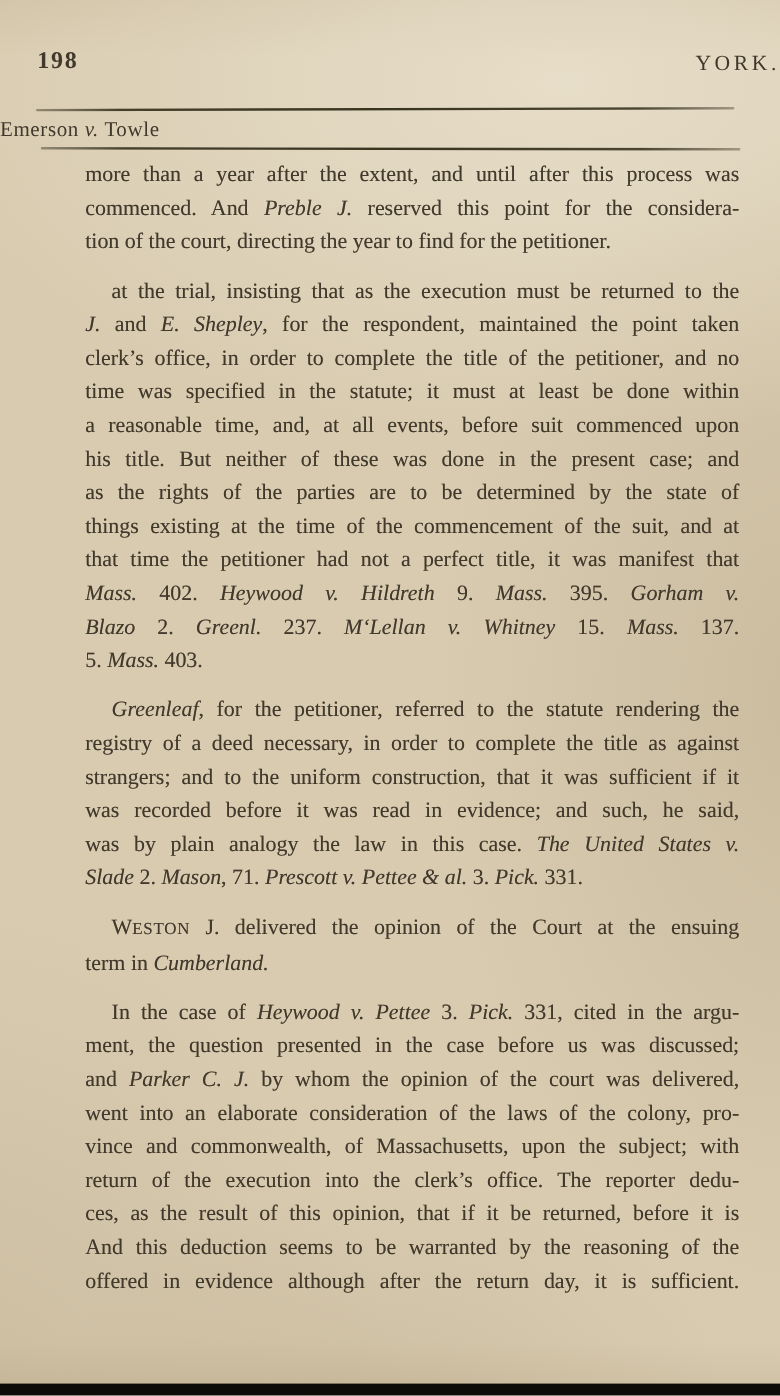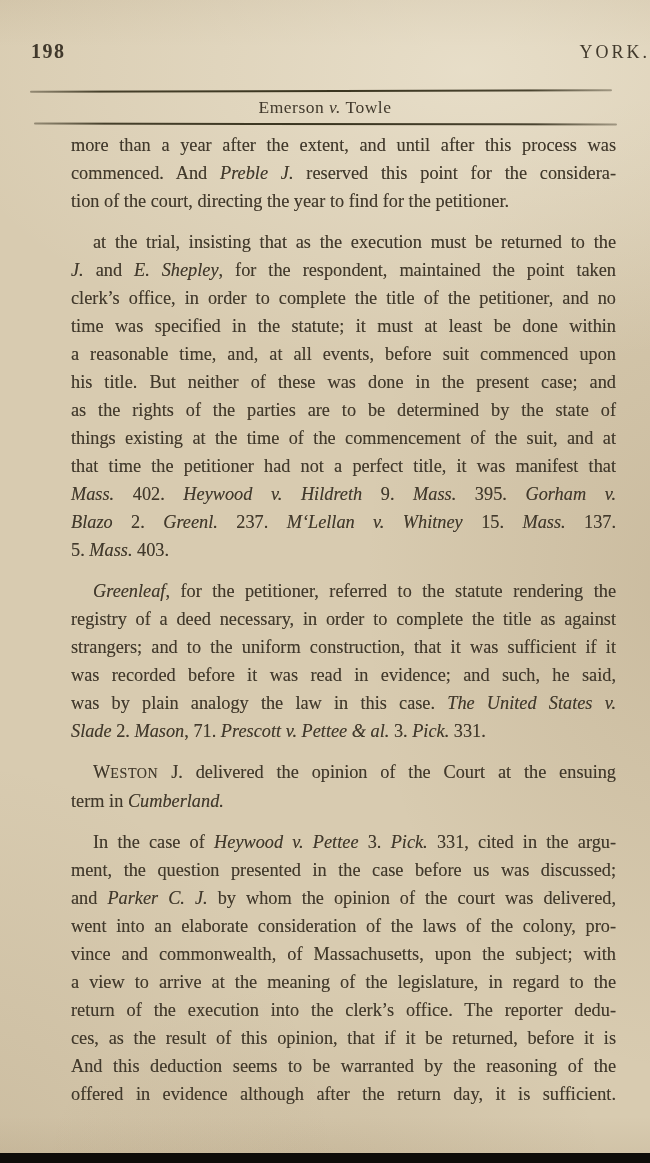--- a/index.html
+++ b/index.html
@@ -51,21 +51,21 @@
       rgba(62,55,37,0.45), #46402b 12%, #39341f 50%, #4a4430 86%, rgba(62,55,37,0.40));
     border-radius: 1px;
   }
   .rule-top    { top: 90px;  left: 30px; width: 582px; transform: rotate(-0.15deg); }
   .rule-bottom { top: 123px; left: 34px; width: 583px; transform: rotate(0.08deg); }
   .case-title {
     position: absolute;
     left: 0;
     right: 0;
     top: 97px;
-    text-align: center;
+    text-align: left;
     font-size: 17.5px;
     letter-spacing: 0.5px;
   }
   .case-title .i { font-style: italic; }
   .page-body {
     position: absolute;
     top: 131px;
     left: 35px;
     width: 581px;
     font-size: 18.3px;
@@ -138,21 +138,20 @@
       <div class="para indent">
         <div class="line"><span><span>W</span><span class="sc-rest">ESTON</span></span><span> J. delivered the opinion of the Court at the ensuing</span></div>
         <div class="line last"><span>term in </span><span class="i">Cumberland.</span></div>
       </div>
       <div class="para indent">
         <div class="line"><span>In the case of </span><span class="i">Heywood v. Pettee</span><span> 3. </span><span class="i">Pick.</span><span> 331, cited in the argu-</span></div>
         <div class="line"><span>ment, the question presented in the case before us was discussed;</span></div>
         <div class="line"><span>and </span><span class="i">Parker C. J.</span><span> by whom the opinion of the court was delivered,</span></div>
         <div class="line"><span>went into an elaborate consideration of the laws of the colony, pro-</span></div>
         <div class="line"><span>vince and commonwealth, of Massachusetts, upon the subject; with</span></div>
-        <div class="line"><span>a view to arrive at the meaning of the legislature, in regard to the</span></div>
         <div class="line"><span>return of the execution into the clerk’s office.  The reporter dedu-</span></div>
         <div class="line"><span>ces, as the result of this opinion, that if it be returned, before it is</span></div>
         <div class="line"><span>And this deduction seems to be warranted by the reasoning of the</span></div>
         <div class="line"><span>offered in evidence although after the return day, it is sufficient.</span></div>
       </div>
     </div>
 
   <div class="scan-bar"></div>
 
 </div>

